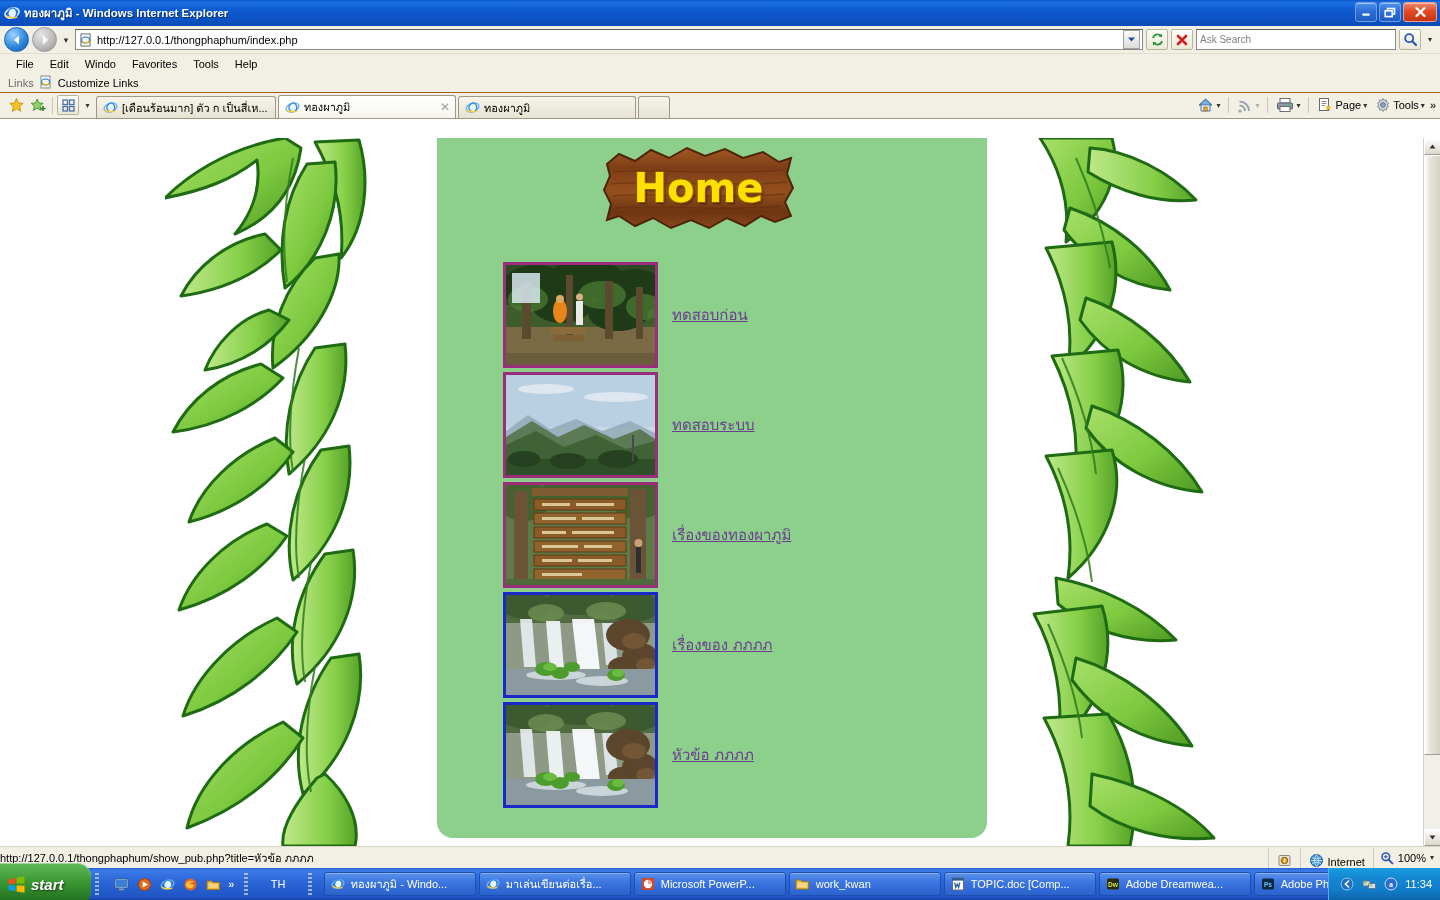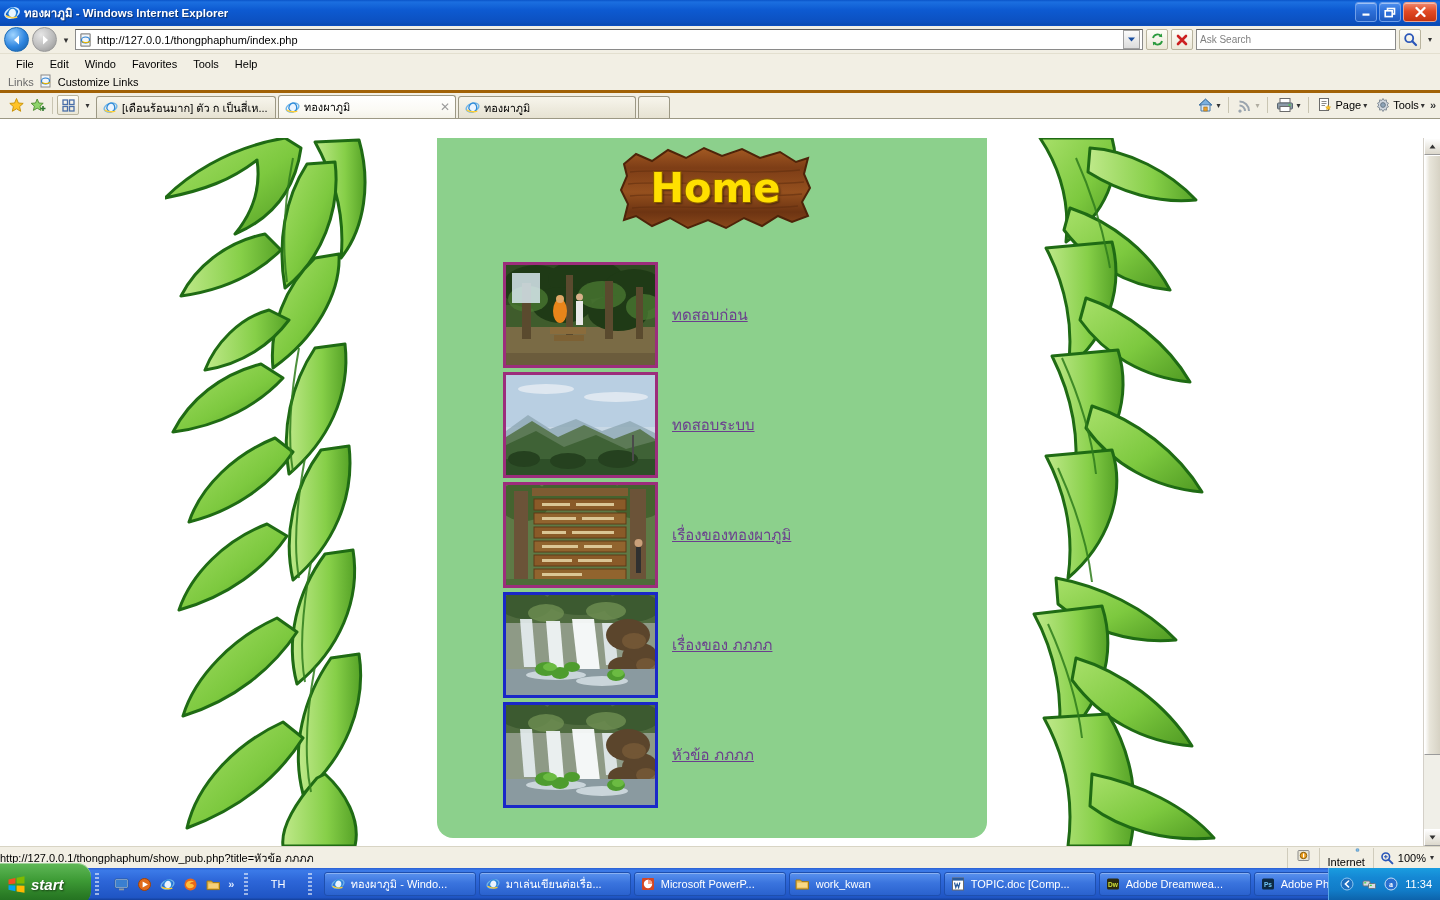--- a/index.html
+++ b/index.html
@@ -88,21 +88,21 @@
   .menubar {
     height: 19px; background:#f2efe4; display:flex; align-items:center;
     padding-left: 8px; gap: 0px;
   }
   .menubar .mi { padding: 1px 8px; font-size: 11px; color:#000; }
 
   
   .linksbar {
     height: 20px; background:#f2efe4; display:flex; align-items:center;
     padding-left: 8px; gap:5px;
-    border-bottom: 3px solid #a16207;
+    border-bottom: 1px solid #a16207;
   }
   .linksbar .lbl { font-size:11px; color:#6a6a6a; }
   .linksbar .cl { font-size:11px; color:#000; }
 
   
   .tabbar {
     height: 26px; background:#f2efe4;
     display:flex; align-items:flex-end; padding-left:6px; gap:2px;
     position: relative;
     border-bottom: 1px solid #9c9884;
@@ -161,21 +161,21 @@
 
   
   .content {
     position: absolute;
     left: 437px; top: 0px;
     width: 550px; height: 700px;
     background: #8cd08c;
     border-radius: 0 0 16px 16px;
   }
   .banner {
-    position:absolute; left: 181px; top: 6px; width: 195px; height: 88px;
+    position:absolute; left: 164px; top: 6px; width: 195px; height: 88px;
   }
   .banner .btext {
     position:absolute; left:0; top:0; width:100%; height:100%;
     display:flex; align-items:center; justify-content:center;
     font-family:"DejaVu Sans", sans-serif;
     font-weight:bold; font-size: 40px; color:#ffe000;
     letter-spacing:0px;
     text-shadow: -1px -1px 0 #8a5a00, 1px -1px 0 #8a5a00, -1px 1px 0 #8a5a00, 1px 1px 0 #8a5a00, 2px 2px 2px rgba(0,0,0,.4);
   }
   .itemlist { position:absolute; left: 0; top: 122px; width:100%; }
@@ -210,21 +210,21 @@
   }
   .vs-btn.bottom { position:absolute; bottom:0; left:0; }
 
   
   .statusbar {
     position:absolute; left:0; top:846px; width:1440px; height:22px;
     background:#f2efe4; border-top:1px solid #d8d4c4;
     display:flex; align-items:center; font-size:11px; color:#000;
   }
   .sb-url { padding-left:0; flex:1 1 auto; white-space:nowrap; overflow:hidden; }
-  .sb-cell { display:flex; align-items:flex-end; gap:4px; padding: 0 8px; height:20px; border-left:1px solid #d0ccbc;flex-direction:column;}
+  .sb-cell { display:flex; align-items:flex-end; gap:4px; padding: 0 8px; height:20px; border-left:1px solid #d0ccbc;}
   .sb-zoom { display:flex; align-items:center; gap:4px; padding:0 6px; height:20px; border-left:1px solid #d0ccbc;text-align:center;}
 
   
   .taskbar {
     position:absolute; left:0; top:868px; width:1440px; height:32px;
     background: linear-gradient(180deg,#2a5fd4 0%,#3b7ae8 8%,#2d66d8 40%,#1f55c4 92%,#14409b 100%);
     display:flex; align-items:center;
   }
   .startbtn {
     width: 98px; height:42px; margin-left:0;

